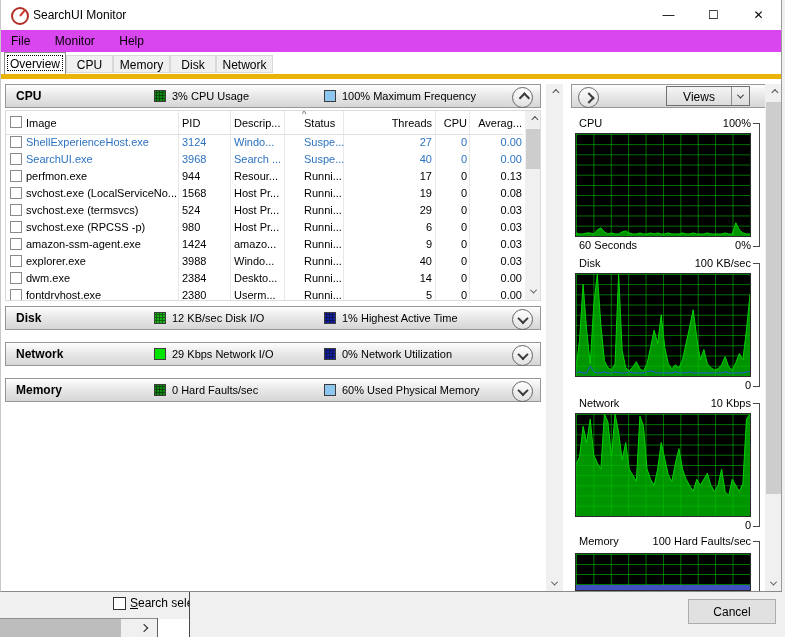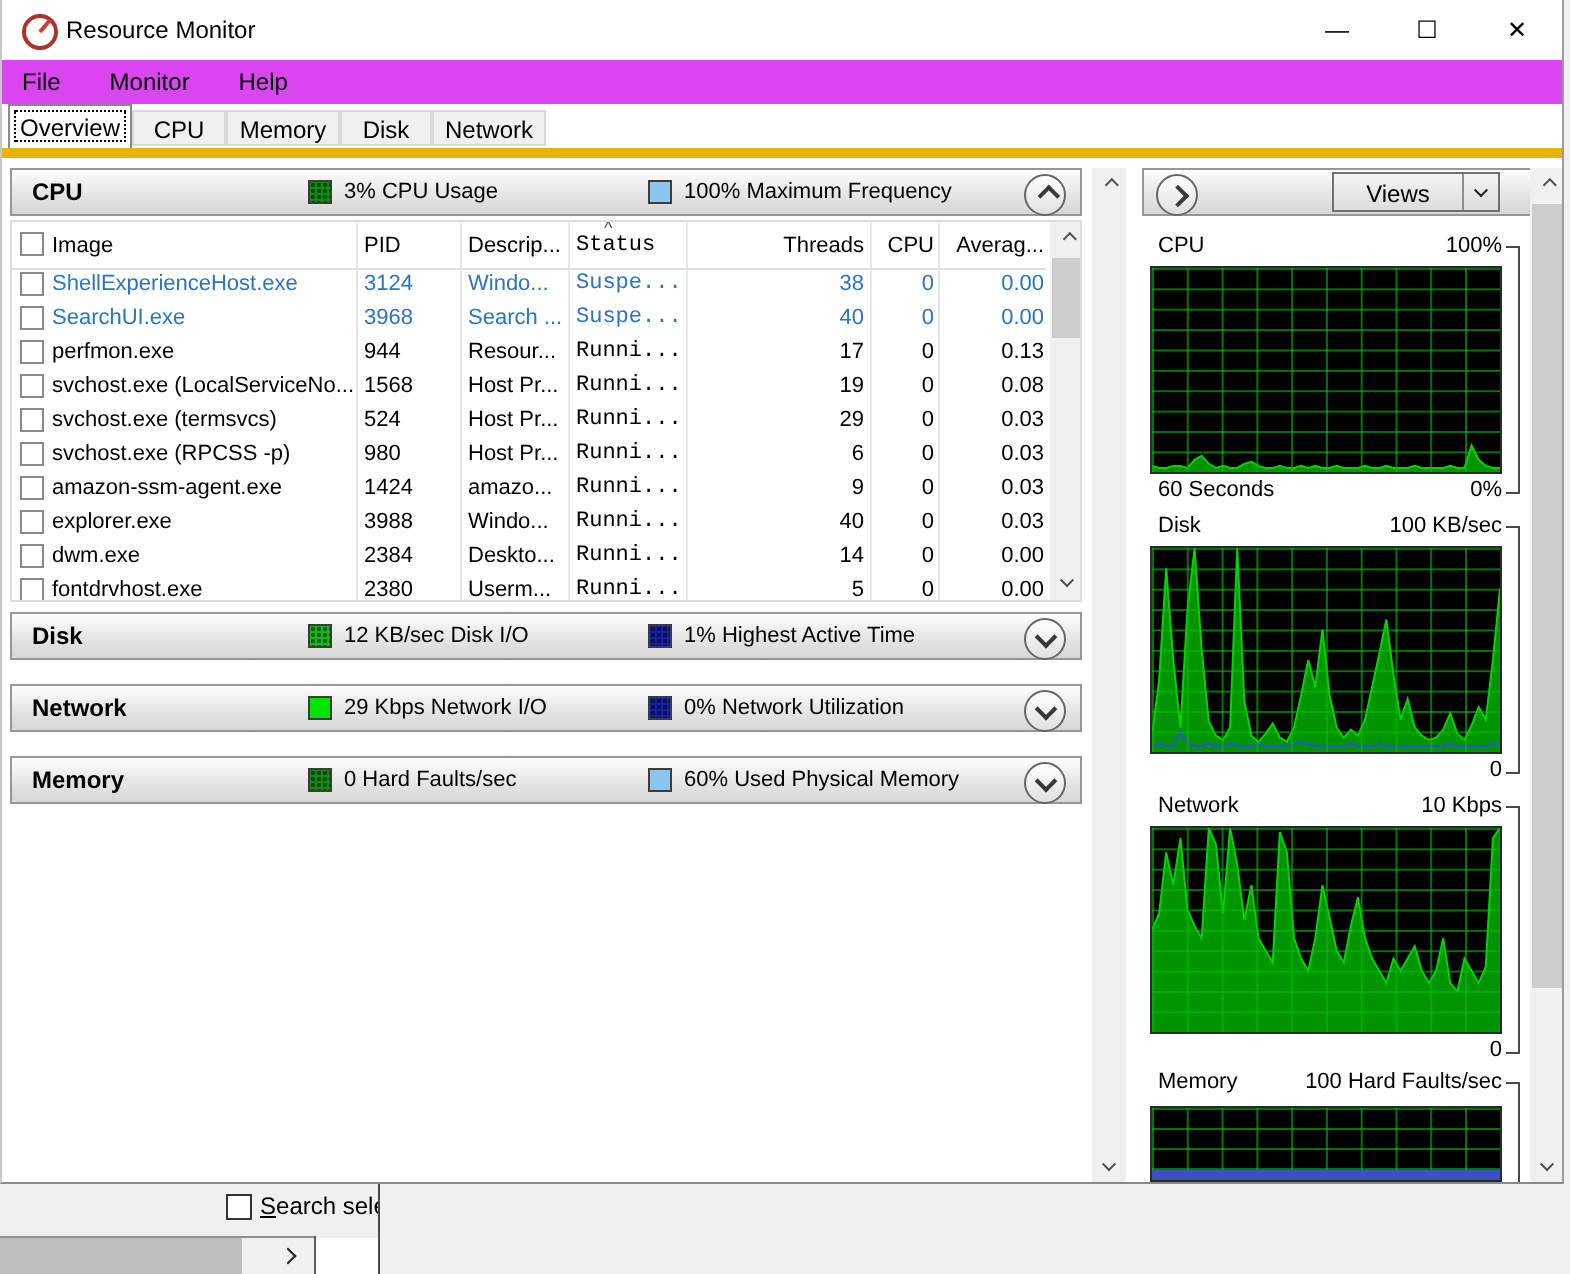--- a/index.html
+++ b/index.html
@@ -52,21 +52,21 @@
   .colsep{position:absolute;top:0;bottom:0;width:1px;background:#e8e8e8;pointer-events:none;}
   .cb{position:absolute;left:4px;width:12px;height:12px;border:1px solid #8a8a8a;background:#fff;box-sizing:border-box;}
   .thead .cb{top:5px;}
   .hc{position:absolute;top:6px;white-space:nowrap;overflow:hidden;}
   .sortmark{position:absolute;left:296px;top:-2px;font-size:9px;color:#555;}
   .trows{position:absolute;left:0;top:23px;width:517px;}
   .trow{position:relative;height:17px;font-size:11px;color:#000;}
   .trow .cb{top:2px;}
   .c{position:absolute;top:2px;white-space:nowrap;overflow:hidden;}
   .c-img{left:20px;width:152px;} .c-pid{left:176px;width:48px;} .c-desc{left:228px;width:52px;}
-  .c-status{left:282px;width:54px;font-family:Liberation Mono, monospace;} .c-thr{left:345px;width:81px;text-align:right;}
+  .c-status{left:298px;width:54px;} .c-thr{left:345px;width:81px;text-align:right;}
   .c-cpu{left:429px;width:32px;text-align:right;} .c-avg{left:463px;width:53px;text-align:right;}
   .hc.c-thr,.hc.c-cpu,.hc.c-avg{top:6px;}
   .trow.susp{color:var(--susp,#2d73c2);}
   
   .sb-v{position:absolute;width:17px;background:#f0f0f0;}
   .sb-btn{position:absolute;left:0;width:17px;height:17px;display:flex;align-items:center;justify-content:center;background:#f0f0f0;}
   .sb-thumb{position:absolute;left:1px;width:15px;background:#cdcdcd;}
   .tbl-sb{left:519px;top:0;height:189px;}
   .mid-sb{left:545px;top:84px;height:508px;}
   .right-sb{left:764px;top:84px;height:508px;}
@@ -118,29 +118,30 @@
     <span class="search-cb"></span>
     <span class="search-label">Search sele</span>
     <div class="hsep"></div>
     <div class="hscroll-thumb"></div>
     <div class="hscroll-btn">
         <span class="chev right"></span>
       </div>
     <div class="vline1"></div>
     <div class="white-notch"></div>
     <div class="vline2"></div>
+    <div class="dlg-btn cancel-btn">Cancel</div>
   </div>
 
   <div class="rm-window">
 
     <div class="titlebar">
       <span class="app-icon">
           <span class="needle"></span>
         </span>
-      <span class="title-text">Resource Monitor</span>
+      <span class="title-text">SearchUI Monitor</span>
       <span class="win-btn win-min">—</span>
       <span class="win-btn win-max">☐</span>
       <span class="win-btn win-close">✕</span>
     </div>
 
     <div class="menubar">
       <span class="menu-item">File</span>
       <span class="menu-item">Monitor</span>
       <span class="menu-item">Help</span>
     </div>
@@ -182,21 +183,21 @@
         <span class="hc c-cpu">CPU</span>
         <span class="hc c-avg">Averag...</span>
       </div>
       <div class="trows" id="cpu-rows">
           <div class="trow susp">
     <span class="cb"></span>
     <span class="c c-img">ShellExperienceHost.exe</span>
     <span class="c c-pid">3124</span>
     <span class="c c-desc">Windo...</span>
     <span class="c c-status">Suspe...</span>
-    <span class="c c-thr">38</span>
+    <span class="c c-thr">27</span>
     <span class="c c-cpu">0</span>
     <span class="c c-avg">0.00</span>
   </div>
           <div class="trow susp">
     <span class="cb"></span>
     <span class="c c-img">SearchUI.exe</span>
     <span class="c c-pid">3968</span>
     <span class="c c-desc">Search ...</span>
     <span class="c c-status">Suspe...</span>
     <span class="c c-thr">40</span>

